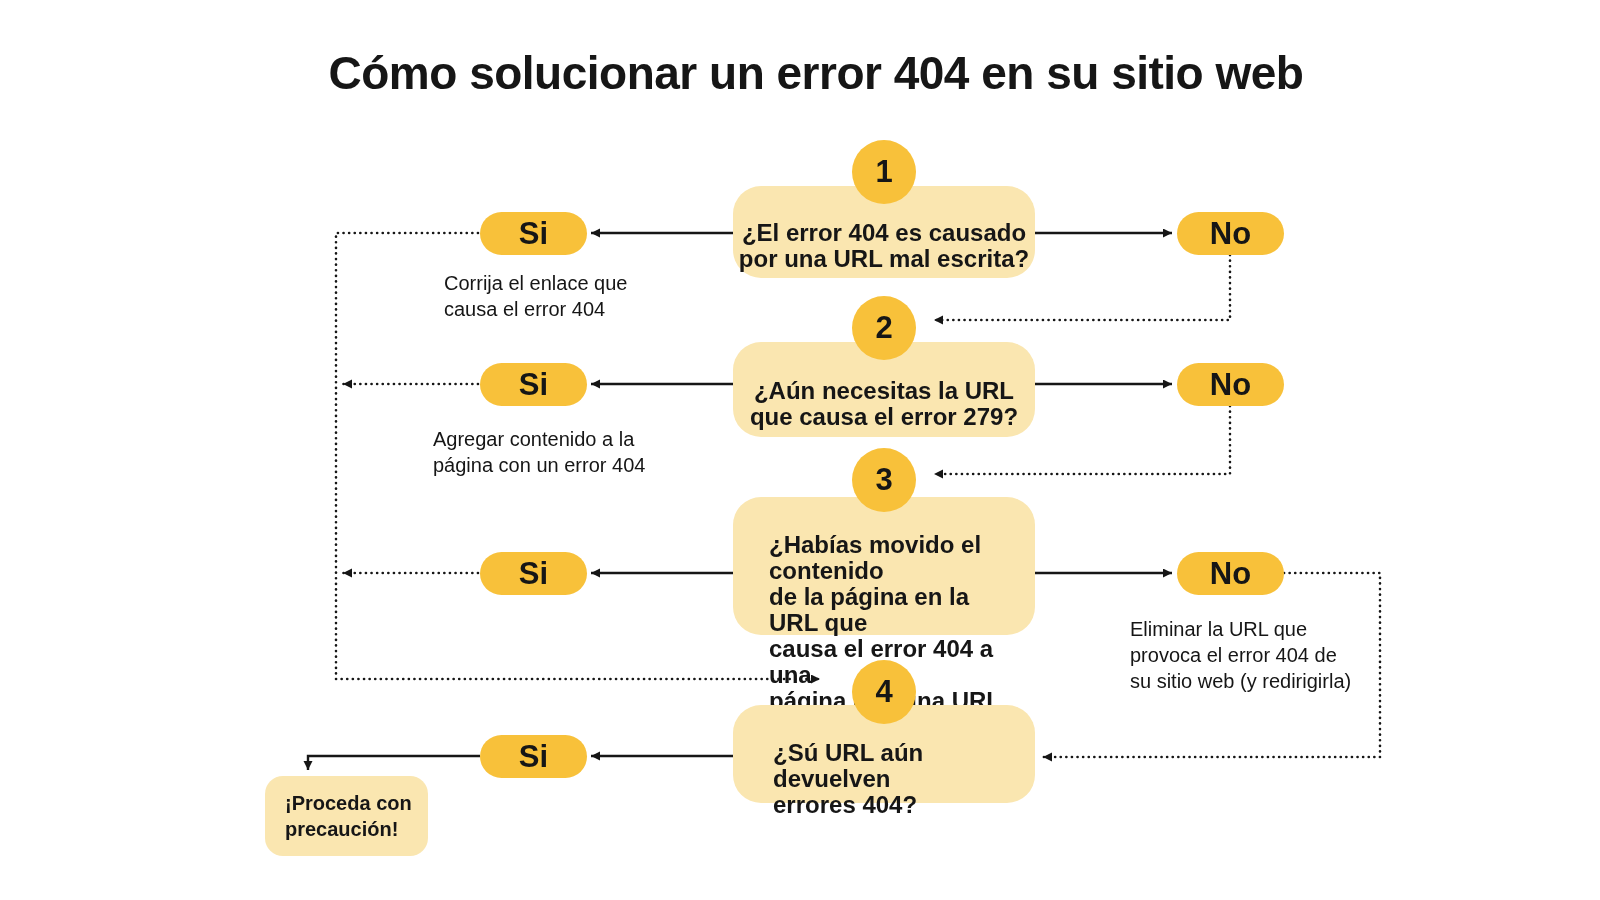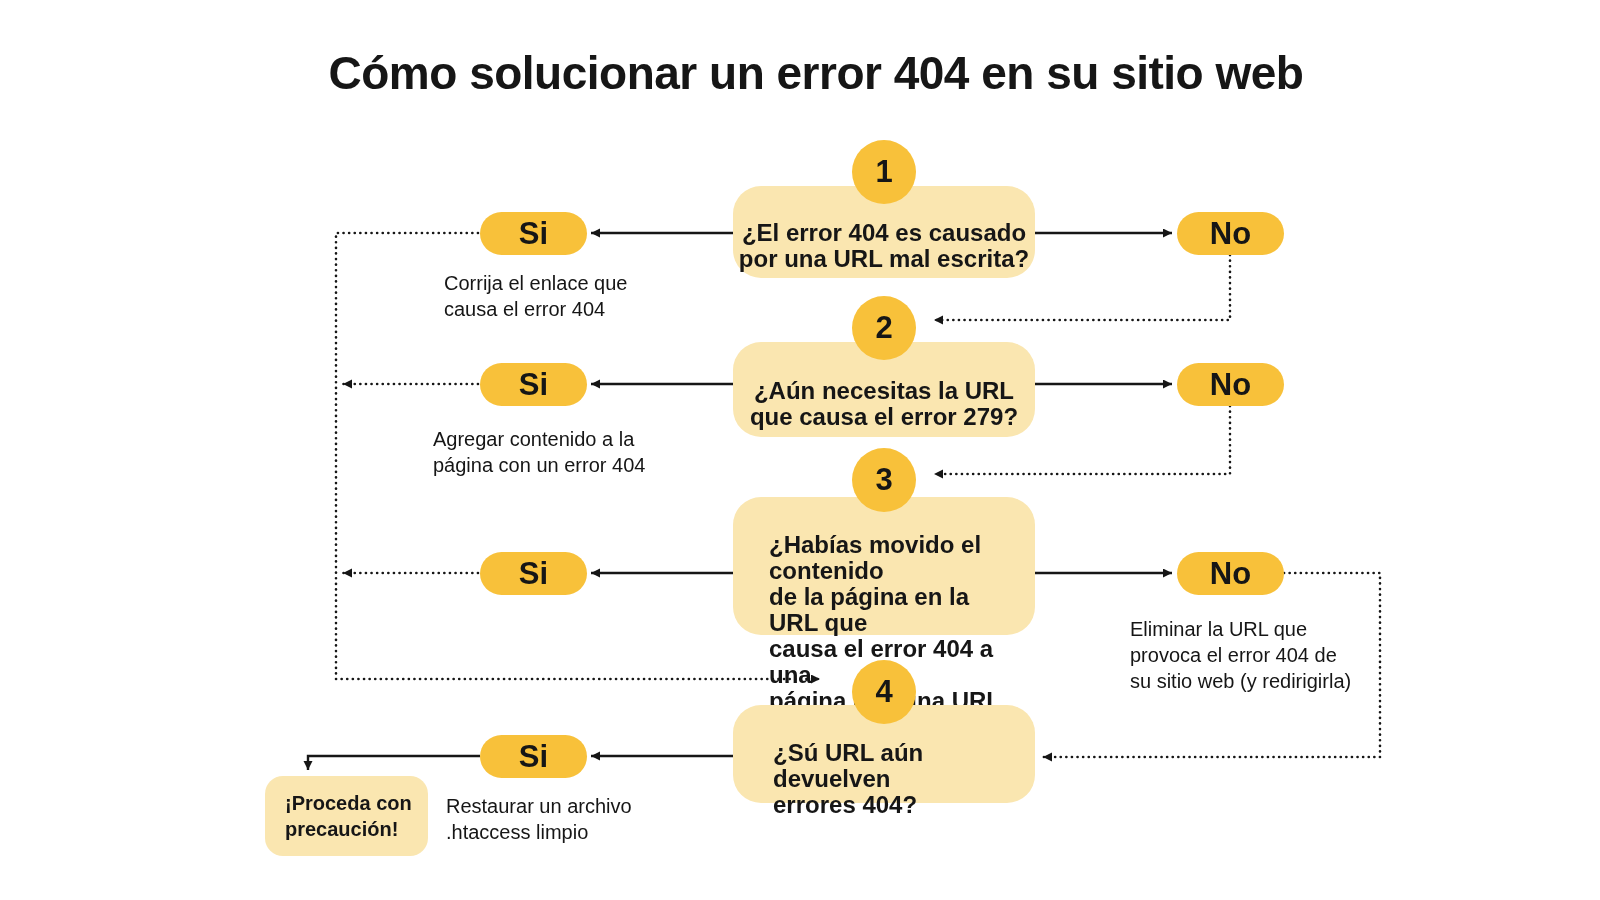--- a/index.html
+++ b/index.html
@@ -98,19 +98,17 @@
   <div class="pill si r3">Si</div>
   <div class="pill no r3">No</div>
   <div class="caption c3n">Eliminar la URL que
 provoca el error 404 de
 su sitio web (y redirigirla)</div>
 
   <div class="badge b4">4</div>
   <div class="qbox q4 left"><span>¿Sú URL aún devuelven
 errores 404?</span></div>
   <div class="pill si r4">Si</div>
-  <div class="caption c4y">Restaurar un archivo
-.htaccess limpio</div>
 
   <div class="warnbox"><span>¡Proceda con
 precaución!</span></div>
 
 </div>
 
 </body></html>

